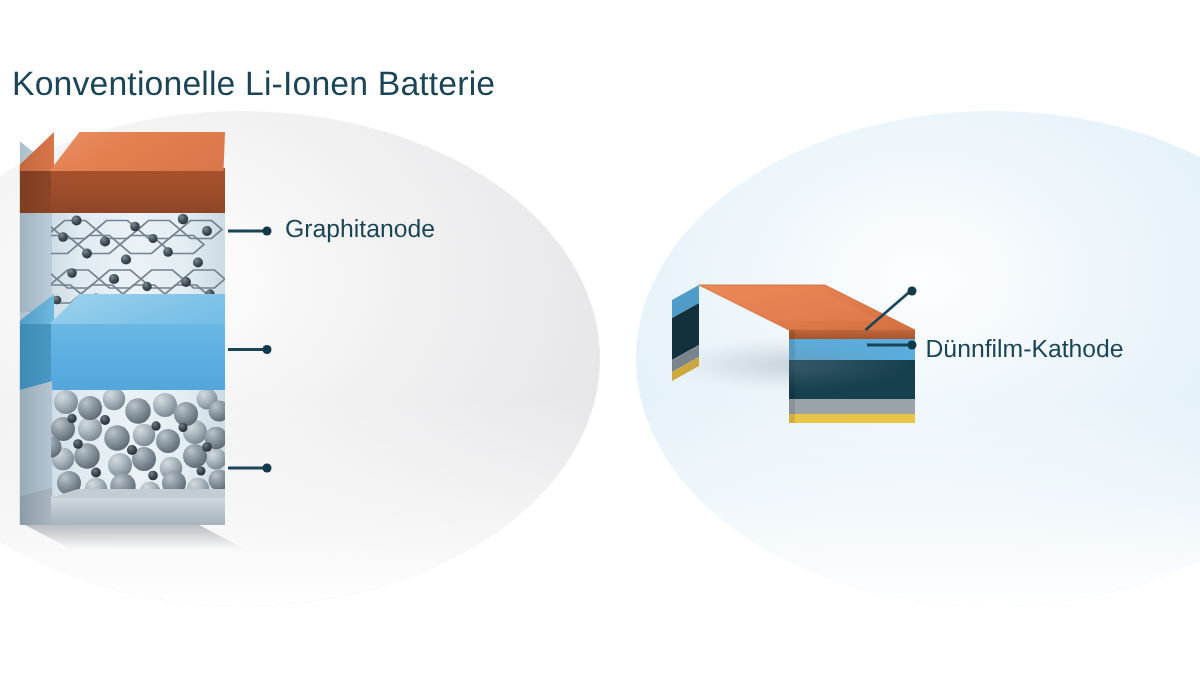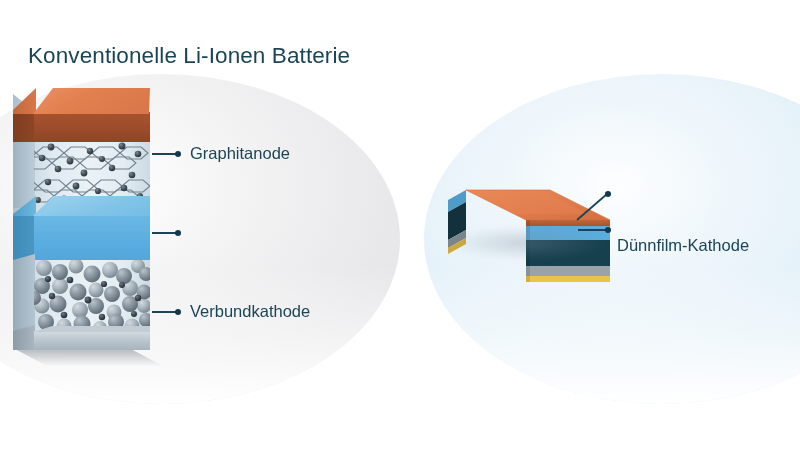--- a/index.html
+++ b/index.html
@@ -22,21 +22,21 @@
     background:radial-gradient(ellipse at 40% 34%, #fdfeff 0%, #eef6fb 30%, #e2f0f8 60%, #dcecf6 86%, #f4fafd 100%);
   }
   .lens-right-mask{
     position:absolute;left:424px;top:74px;width:476px;height:330px;border-radius:50%;
     background:linear-gradient(to bottom, rgba(255,255,255,0) 58%, rgba(255,255,255,.55) 82%, rgba(255,255,255,1) 100%);
   }
 
   
   .title{
     position:absolute; color:#1b4557; font-size:22.5px; font-weight:400;
-    letter-spacing:.1px; white-space:nowrap;margin-left:20px;
+    letter-spacing:.1px; white-space:nowrap;
   }
   .title-left{left:8px; top:43px;}
   .title-right{left:471px; top:43px;}
 
   
   .callout{position:absolute; color:#1b4557; font-size:16.5px; white-space:nowrap;}
   .lead{position:absolute; background:#1b4557; height:1.6px; transform-origin:0 50%;}
   .dot{position:absolute; width:6px; height:6px; border-radius:50%; background:#13384a;}
 
   
@@ -290,21 +290,20 @@
 
   <div class="lead" style="left:152px; top:153px; width:24px;"></div>
   <div class="dot" style="left:175px; top:151px;"></div>
   <div class="callout" style="left:190px; top:144px;text-align:center;">Graphitanode</div>
 
   <div class="lead" style="left:152px; top:232px; width:24px;"></div>
   <div class="dot" style="left:175px; top:230px;"></div>
 
   <div class="lead" style="left:152px; top:311px; width:24px;"></div>
   <div class="dot" style="left:175px; top:309px;"></div>
-  <div class="callout" style="left:190px; top:302px;">Verbundkathode</div>
 
   <div class="slab">
     <div class="slabShadow"></div>
     <svg width="200" height="120" viewBox="0 0 200 120">
       <defs>
         <linearGradient id="orgTop" x1="0" y1="0" x2="1" y2="1">
           <stop offset="0%" stop-color="#e98a56"></stop>
           <stop offset="55%" stop-color="#e07b4c"></stop>
           <stop offset="100%" stop-color="#d4703f"></stop>
         </linearGradient>
@@ -340,15 +339,15 @@
     </svg>
   </div>
 
   <svg style="position:absolute;left:575px;top:188px;" width="40" height="34">
     <line x1="2" y1="32" x2="32" y2="6" stroke="#1b4557" stroke-width="1.8"></line>
   </svg>
   <div class="dot" style="left:605px; top:191px;"></div>
 
   <div class="lead" style="left:578px; top:229px; width:28px;"></div>
   <div class="dot" style="left:605px; top:227px;"></div>
-  <div class="callout" style="left:617px; top:236px;">Dünnfilm-Kathode</div>
+  <div class="callout" style="left:617px; top:224px;">Dünnfilm-Kathode</div>
 
 </div>
 
 </body></html>

